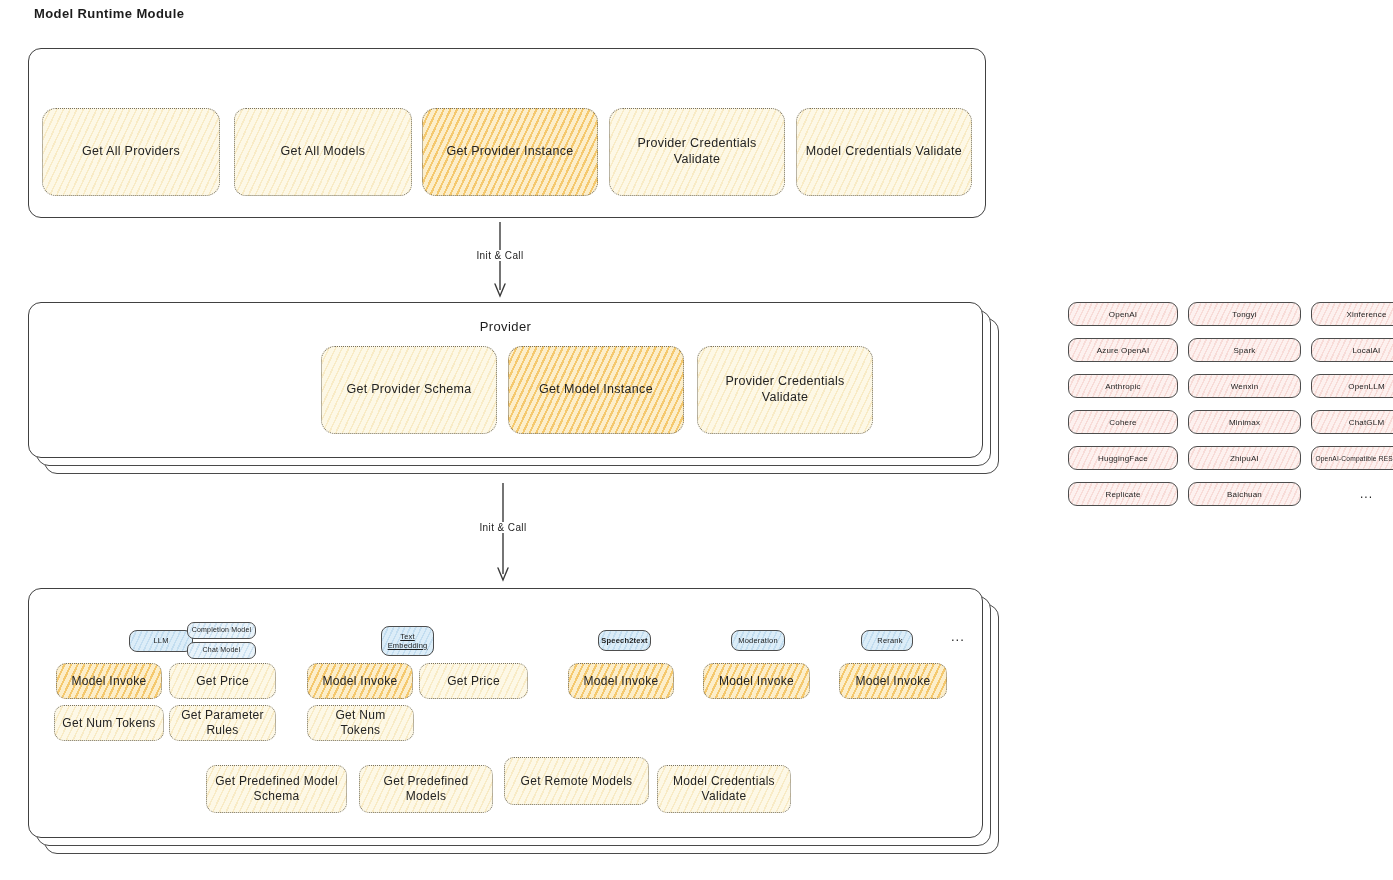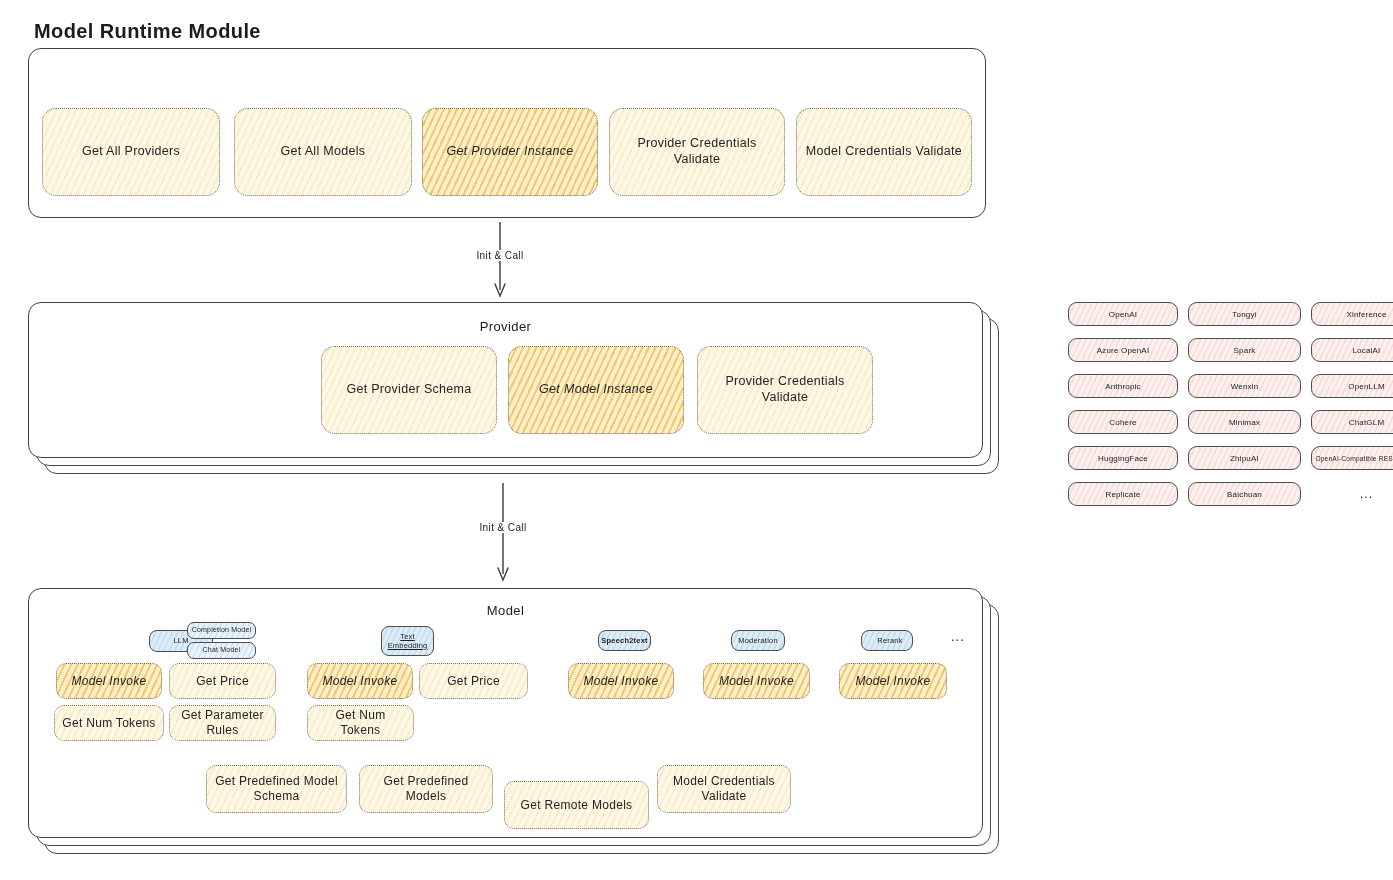--- a/index.html
+++ b/index.html
@@ -2,21 +2,21 @@
 <html><head>
 <meta charset="utf-8">
 <style>
   * { margin:0; padding:0; box-sizing:border-box; }
   html,body { background:#ffffff; }
   .canvas {
     position:relative; width:1393px; height:880px; background:#ffffff;
     font-family:"Liberation Sans","DejaVu Sans",sans-serif; color:#1c1c1c; overflow:hidden;
   }
   .page-title {
-    position:absolute; left:34px; top:20px; font-size:20px; font-weight:700; letter-spacing:.4px;
+    position:absolute; left:34px; top:6px; font-size:13px; font-weight:700; letter-spacing:.4px;
   }
   
   .bigbox {
     position:absolute; background:#ffffff; border:1.5px solid #414141; border-radius:13px;
   }
   .stack-layer {
     position:absolute; background:#ffffff; border:1.4px solid #4a4a4a; border-radius:13px;
   }
   .box-title {
     position:absolute; left:0; right:0; text-align:center; font-size:13px; letter-spacing:.4px; font-weight:500;
@@ -28,21 +28,20 @@
     border:1.4px dotted #767162; border-radius:14px; color:#232323;
   }
   .node-sm { border-radius:10px; font-size:12px; }
   .hatch-cream {
     background-color:#fdf8e6;
     background-image:repeating-linear-gradient(115deg, rgba(233,196,106,.26) 0 1.5px, rgba(255,255,255,0) 1.5px 6px);
   }
   .hatch-orange {
     background-color:#f9e0a4;
     background-image:repeating-linear-gradient(115deg, rgba(240,176,56,.5) 0 2px, rgba(255,250,234,.55) 2px 6px);
-    font-style:italic;
   }
   
   .chips {
     position:absolute; left:1068px; top:302px;
     display:grid; grid-template-columns:110px 113px 111px; gap:12px 10px;
   }
   .chip {
     height:24px; display:flex; align-items:center; justify-content:center;
     border:1px solid #4d4d4d; border-radius:9px; font-size:8px; letter-spacing:.2px; white-space:nowrap;
     background-color:#fdf1ef;
@@ -68,21 +67,21 @@
 </style>
 </head>
 <body>
 
 <div class="canvas">
 
   <div class="page-title">Model Runtime Module</div>
 
   <section class="bigbox" style="left:28px; top:48px; width:958px; height:170px;">
     <div class="node hatch-cream" style="left:13px;  top:59px; width:178px; height:88px;">Get All Providers</div>
-    <div class="node hatch-cream" style="left:205px; top:59px; width:178px; height:88px;">Get All Models</div>
+    <div class="node hatch-cream" style="left:205px; top:59px; width:178px; height:88px;border-radius:12px;">Get All Models</div>
     <div class="node hatch-orange" style="left:393px; top:59px; width:176px; height:88px;">Get Provider Instance</div>
     <div class="node hatch-cream" style="left:580px; top:59px; width:176px; height:88px;">Provider Credentials Validate</div>
     <div class="node hatch-cream" style="left:767px; top:59px; width:176px; height:88px;">Model Credentials Validate</div>
   </section>
 
   <svg class="arrow" style="left:491px; top:222px;" width="18" height="76" viewBox="0 0 18 76">
     <line x1="9" y1="0" x2="9" y2="68" stroke="#3a3a3a" stroke-width="1.4"></line>
     <path d="M4 62 L9 74 L14 62" fill="none" stroke="#3a3a3a" stroke-width="1.4" stroke-linecap="round"></path>
   </svg>
   <div class="arrow-label" style="left:500px; top:250px;">Init &amp; Call</div>
@@ -119,23 +118,22 @@
 
   <svg class="arrow" style="left:494px; top:483px;" width="18" height="99" viewBox="0 0 18 99">
     <line x1="9" y1="0" x2="9" y2="91" stroke="#3a3a3a" stroke-width="1.4"></line>
     <path d="M4 85 L9 97 L14 85" fill="none" stroke="#3a3a3a" stroke-width="1.4" stroke-linecap="round"></path>
   </svg>
   <div class="arrow-label" style="left:503px; top:522px;">Init &amp; Call</div>
 
   <div class="stack-layer" style="left:44px; top:604px; width:955px; height:250px;"></div>
   <div class="stack-layer" style="left:36px; top:596px; width:955px; height:250px;"></div>
   <section class="bigbox" style="left:28px; top:588px; width:955px; height:250px;">
-    <div class="box-title" style="top:14px;">Model</div>
 
-    <div class="badge" style="left:120px; top:41px; width:64px; height:22px;">LLM</div>
+    <div class="badge" style="left:100px; top:41px; width:64px; height:22px;">LLM</div>
     <div class="badge badge--tiny" style="left:158px; top:33px; width:69px; height:17px;">Completion Model</div>
     <div class="badge badge--tiny" style="left:158px; top:53px; width:69px; height:17px;">Chat Model</div>
     <div class="badge" style="left:352px; top:37px; width:53px; height:30px;text-decoration:underline;">Text Embedding</div>
     <div class="badge" style="left:569px; top:41px; width:53px; height:21px;font-weight:bold;">Speech2text</div>
     <div class="badge" style="left:702px; top:41px; width:54px; height:21px;">Moderation</div>
     <div class="badge" style="left:832px; top:41px; width:52px; height:21px;padding-left:9px;">Rerank</div>
     <div class="more-dots" style="left:922px; top:40px;">...</div>
 
     <div class="node node-sm hatch-orange" style="left:27px;  top:74px; width:106px; height:36px;">Model Invoke</div>
     <div class="node node-sm hatch-cream" style="left:140px; top:74px; width:107px; height:36px;">Get Price</div>
@@ -144,17 +142,17 @@
     <div class="node node-sm hatch-orange" style="left:539px; top:74px; width:106px; height:36px;">Model Invoke</div>
     <div class="node node-sm hatch-orange" style="left:674px; top:74px; width:107px; height:36px;">Model Invoke</div>
     <div class="node node-sm hatch-orange" style="left:810px; top:74px; width:108px; height:36px;">Model Invoke</div>
 
     <div class="node node-sm hatch-cream" style="left:25px;  top:116px; width:110px; height:36px;">Get Num Tokens</div>
     <div class="node node-sm hatch-cream" style="left:140px; top:116px; width:107px; height:36px;">Get Parameter Rules</div>
     <div class="node node-sm hatch-cream" style="left:278px; top:116px; width:107px; height:36px;">Get Num Tokens</div>
 
     <div class="node node-sm hatch-cream" style="left:177px; top:176px; width:141px; height:48px;">Get Predefined Model Schema</div>
     <div class="node node-sm hatch-cream" style="left:330px; top:176px; width:134px; height:48px;">Get Predefined Models</div>
-    <div class="node node-sm hatch-cream" style="left:475px; top:192px; width:145px; height:48px;">Get Remote Models</div>
+    <div class="node node-sm hatch-cream" style="left:475px; top:168px; width:145px; height:48px;">Get Remote Models</div>
     <div class="node node-sm hatch-cream" style="left:628px; top:176px; width:134px; height:48px;">Model Credentials Validate</div>
   </section>
 
 </div>
 
 </body></html>

